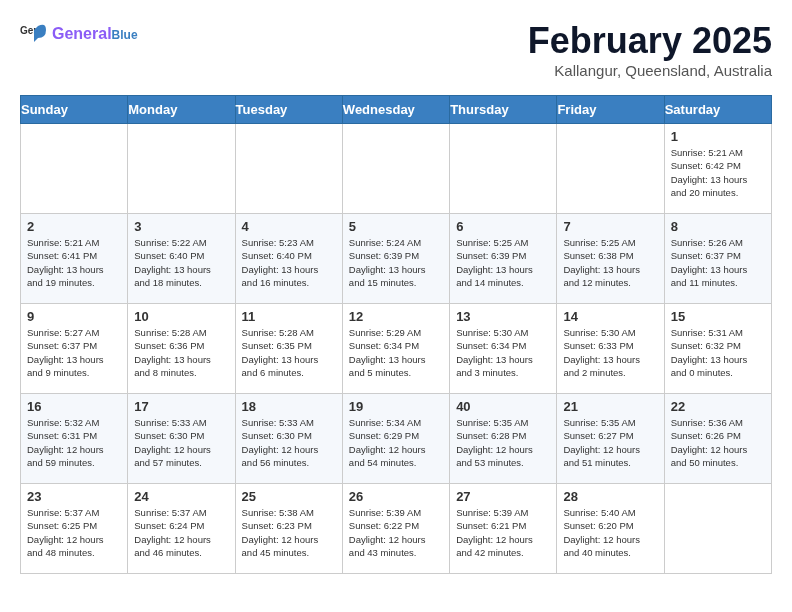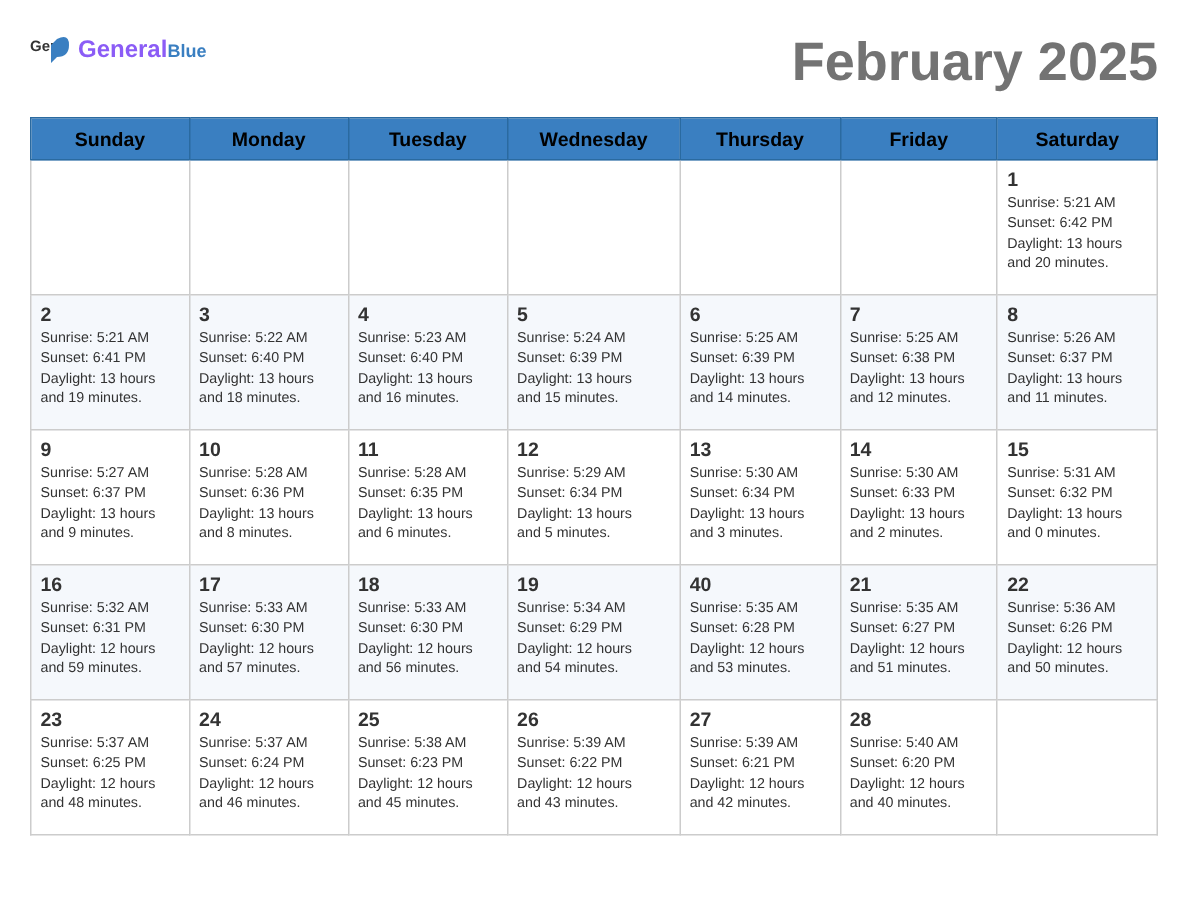--- a/index.html
+++ b/index.html
@@ -24,38 +24,38 @@
     .logo-icon {
       width: 28px;
       height: 28px;
     }
     .title-area {
       text-align: right;
     }
     .calendar-title {
       font-size: 36px;
       font-weight: bold;
-      color: #737373;
+      color: #0f172a;
     }
     .calendar-subtitle {
       font-size: 15px;
       color: #555;
     }
     .calendar-table {
       width: 100%;
       border-collapse: collapse;
       border: 1px solid #ccc;
     }
     .calendar-table th {
       background-color: #3a7fc1;
-      color: #000000;
+      color: #ffffff;
       font-size: 13px;
       font-weight: bold;
-      padding: 6px 21px;
-      text-align: center;
+      padding: 6px 0;
+      text-align: left;
       border: 1px solid #2a6aa0;
     }
     .calendar-table td {
       width: calc(100% / 7);
       vertical-align: top;
       padding: 5px 6px;
       font-size: 10px;
       color: #333;
       border: 1px solid #ccc;
       height: 90px;
@@ -94,20 +94,21 @@
       <path d="M18 6 Q26 2 26 10 Q26 18 18 18 L14 22 L14 10 Z" fill="#3a7fc1"></path>
     </svg>
     <div>
       <div>
         <span style="font-size:16px;font-weight:bold;color:#8b5cf6;">General</span><span style="font-size:12px;font-weight:bold;color:#3a7fc1;">Blue</span>
       </div>
     </div>
   </div>
   <div class="title-area">
     <div class="calendar-title">February 2025</div>
+    <div class="calendar-subtitle">Kallangur, Queensland, Australia</div>
   </div>
 </div>
 
 <table class="calendar-table">
   <thead>
     <tr>
     <th>Sunday</th>
         <th>Monday</th>
         <th>Tuesday</th>
         <th>Wednesday</th>

